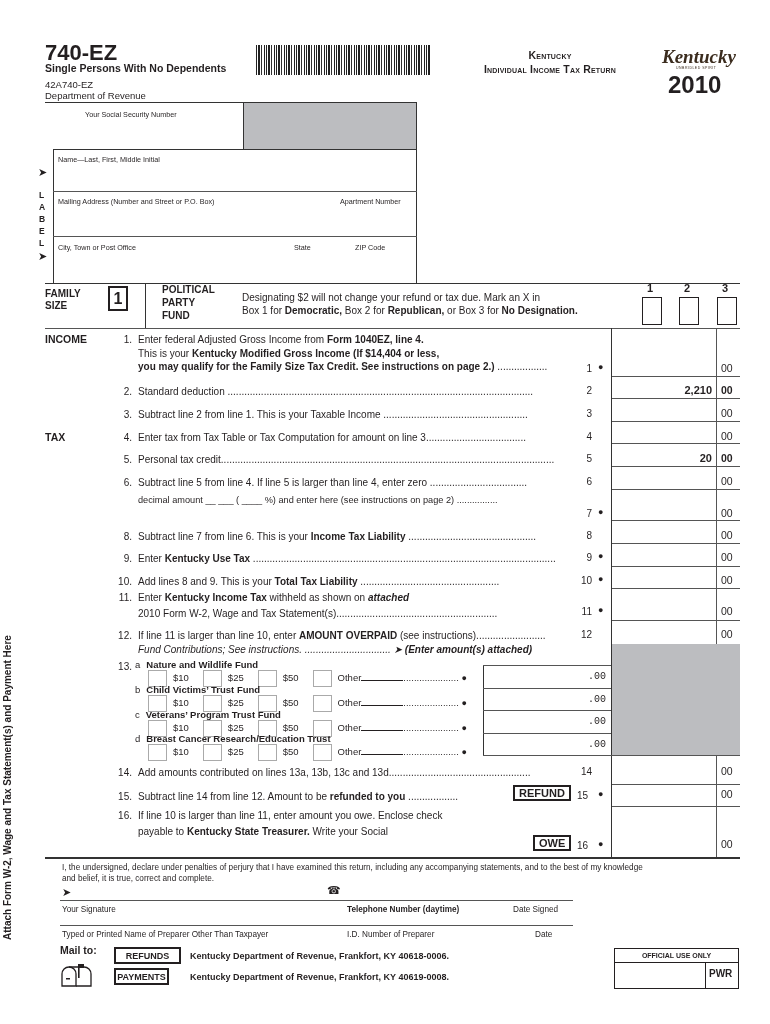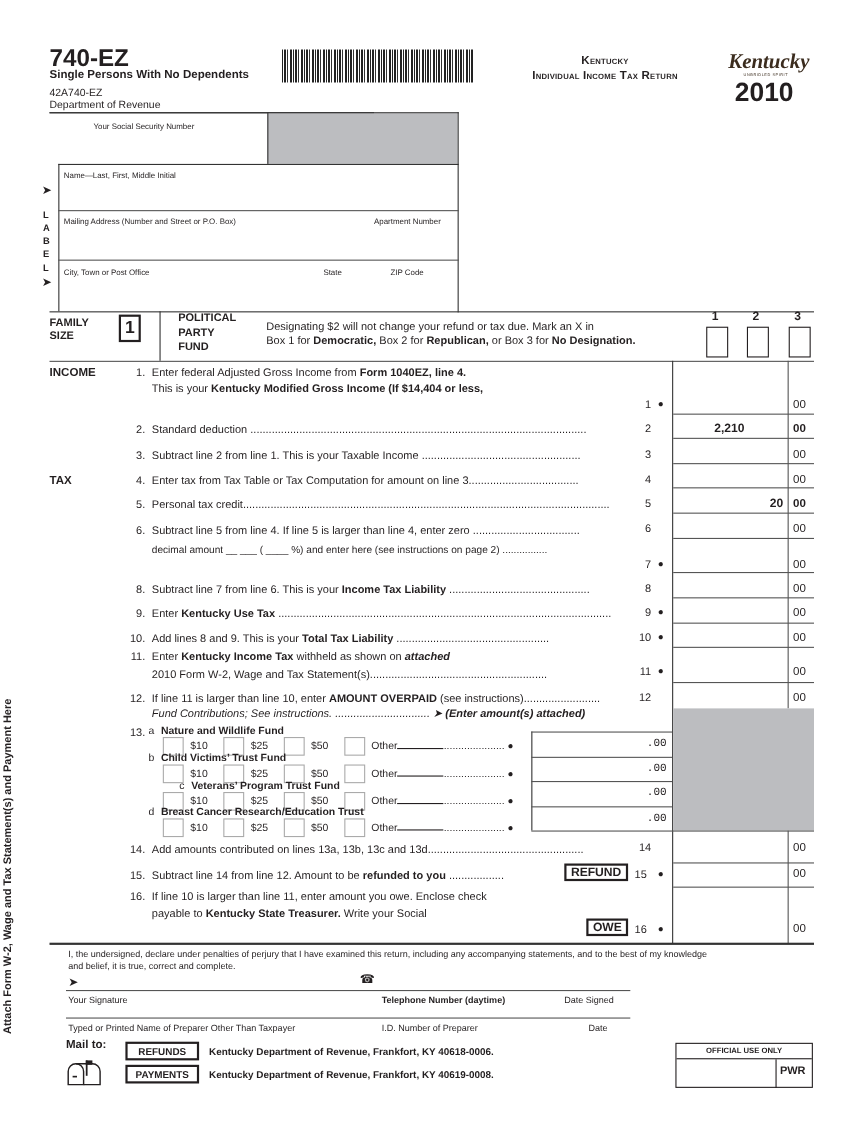--- a/index.html
+++ b/index.html
@@ -154,29 +154,30 @@
 <div class="hline thin" style="left:612px; top:620px; width:128px;"></div>
 <div class="hline thin" style="left:612px; top:784px; width:128px;"></div>
 <div class="hline thin" style="left:612px; top:806px; width:128px;"></div>
 
 <div class="abs sec" style="left:45px; top:333px;">INCOME</div>
 <div class="abs sec" style="left:45px; top:431px;">TAX</div>
 
 <div class="abs ln" style="left:112px; top:333px;">
   <div><span class="num">1.</span><span>Enter federal Adjusted Gross Income from </span><span class="b">Form 1040EZ, line 4.</span></div>
   <div style="padding-left:26px;"><span>This is your </span><span class="b">Kentucky Modified Gross Income (If $14,404 or less,</span></div>
+  <div style="padding-left:26px;"><span class="b">you may qualify for the Family Size Tax Credit. See instructions on page 2.)</span><span> ..................</span></div>
 </div>
 <div class="abs lnno" style="left:570px; top:363px;">1</div>
 <div class="abs bullet" style="left:598px; top:362px;">●</div>
 <div class="abs" style="left:614px; top:355px; width:100px; height:20px;"></div>
 <div class="abs cents" style="top:362px;">00</div>
 
 <div class="abs ln" style="left:112px; top:385px;"><span class="num">2.</span><span>Standard deduction</span><span> ..............................................................................................................</span></div>
 <div class="abs lnno" style="left:570px; top:385px;">2</div>
-<div class="abs amt" style="left:614px; top:384px; width:98px;text-align:center;">2,210</div>
+<div class="abs amt" style="left:614px; top:384px; width:98px;">2,210</div>
 <div class="abs cents b" style="top:384px;">00</div>
 
 <div class="abs ln" style="left:112px; top:408px;"><span class="num">3.</span><span>Subtract line 2 from line 1. This is your Taxable Income</span><span> ....................................................</span></div>
 <div class="abs lnno" style="left:570px; top:408px;">3</div>
 <div class="abs" style="left:614px; top:401px; width:100px; height:19px;"></div>
 <div class="abs cents" style="top:407px;">00</div>
 
 <div class="abs ln" style="left:112px; top:431px;"><span class="num">4.</span><span>Enter tax from Tax Table or Tax Computation for amount on line 3</span><span>....................................</span></div>
 <div class="abs lnno" style="left:570px; top:431px;">4</div>
 <div class="abs" style="left:614px; top:424px; width:100px; height:18px;"></div>
@@ -252,21 +253,21 @@
 <div class="abs mono" style="left:486px; top:671px; width:120px; text-align:right;">.00</div>
 
 <div class="abs" style="left:135px; top:684px;">
   <div class="fund-title"><span style="font-weight:normal; margin-right:6px;">b</span><span>Child Victims’ Trust Fund</span></div>
 </div>
 <div class="abs fund-row" style="left:148px; top:695px;">
   <span class="chk"></span><span style="margin-right:14px;">$10</span><span class="chk"></span><span style="margin-right:14px;">$25</span><span class="chk"></span><span style="margin-right:14px;">$50</span><span class="chk"></span><span>Other</span><span style="display:inline-block; width:42px; border-bottom:1.3px solid #231f20;"></span><span>.....................</span> <span class="bullet">●</span>
 </div>
 <div class="abs mono" style="left:486px; top:694px; width:120px; text-align:right;">.00</div>
 
-<div class="abs" style="left:135px; top:709px;margin-left:28px;">
+<div class="abs" style="left:135px; top:709px;">
   <div class="fund-title"><span style="font-weight:normal; margin-right:6px;">c</span><span>Veterans’ Program Trust Fund</span></div>
 </div>
 <div class="abs fund-row" style="left:148px; top:720px;">
   <span class="chk"></span><span style="margin-right:14px;">$10</span><span class="chk"></span><span style="margin-right:14px;">$25</span><span class="chk"></span><span style="margin-right:14px;">$50</span><span class="chk"></span><span>Other</span><span style="display:inline-block; width:42px; border-bottom:1.3px solid #231f20;"></span><span>.....................</span> <span class="bullet">●</span>
 </div>
 <div class="abs mono" style="left:486px; top:716px; width:120px; text-align:right;">.00</div>
 
 <div class="abs" style="left:135px; top:733px;">
   <div class="fund-title"><span style="font-weight:normal; margin-right:6px;">d</span><span>Breast Cancer Research/Education Trust</span></div>
 </div>
@@ -324,20 +325,20 @@
   <svg width="36" height="26" viewBox="0 0 36 26">
     <path d="M4 24 V12 a7 7 0 0 1 14 0 V24 Z" fill="none" stroke="#231f20" stroke-width="1.3"></path>
     <path d="M11 5 H26 a7 7 0 0 1 7 7 V24 H18" fill="none" stroke="#231f20" stroke-width="1.3"></path>
     <rect x="20" y="2" width="1.6" height="14" fill="#231f20"></rect>
     <rect x="20" y="2" width="6" height="4" fill="#231f20"></rect>
     <rect x="8" y="16" width="4" height="1.5" fill="#231f20"></rect>
   </svg>
 </div>
 <div class="abs mail-tag" style="left:114px; top:947px; width:67px; height:17px;">REFUNDS</div>
 <div class="abs mail-addr" style="left:190px; top:951px;">Kentucky Department of Revenue, Frankfort, KY 40618-0006.</div>
-<div class="abs mail-tag" style="left:114px; top:968px; width:67px; height:17px;">PAYMENTS</div>
+<div class="abs mail-tag" style="left:114px; top:968px; width:55px; height:17px;">PAYMENTS</div>
 <div class="abs mail-addr" style="left:190px; top:972px;">Kentucky Department of Revenue, Frankfort, KY 40619-0008.</div>
 
 <div class="abs" style="left:614px; top:948px; width:125px; height:41px; border:1.3px solid #231f20;">
   <div style="height:14px; border-bottom:1px solid #231f20; font-size:7px; font-weight:bold; text-align:center; line-height:14px;">OFFICIAL USE ONLY</div>
   <div style="position:absolute; left:90px; top:14px; width:0; height:26px; border-left:1px solid #231f20;"></div>
   <div style="position:absolute; left:94px; top:19px; font-size:10px; font-weight:bold;">PWR</div>
 </div>
 
 </body></html>

